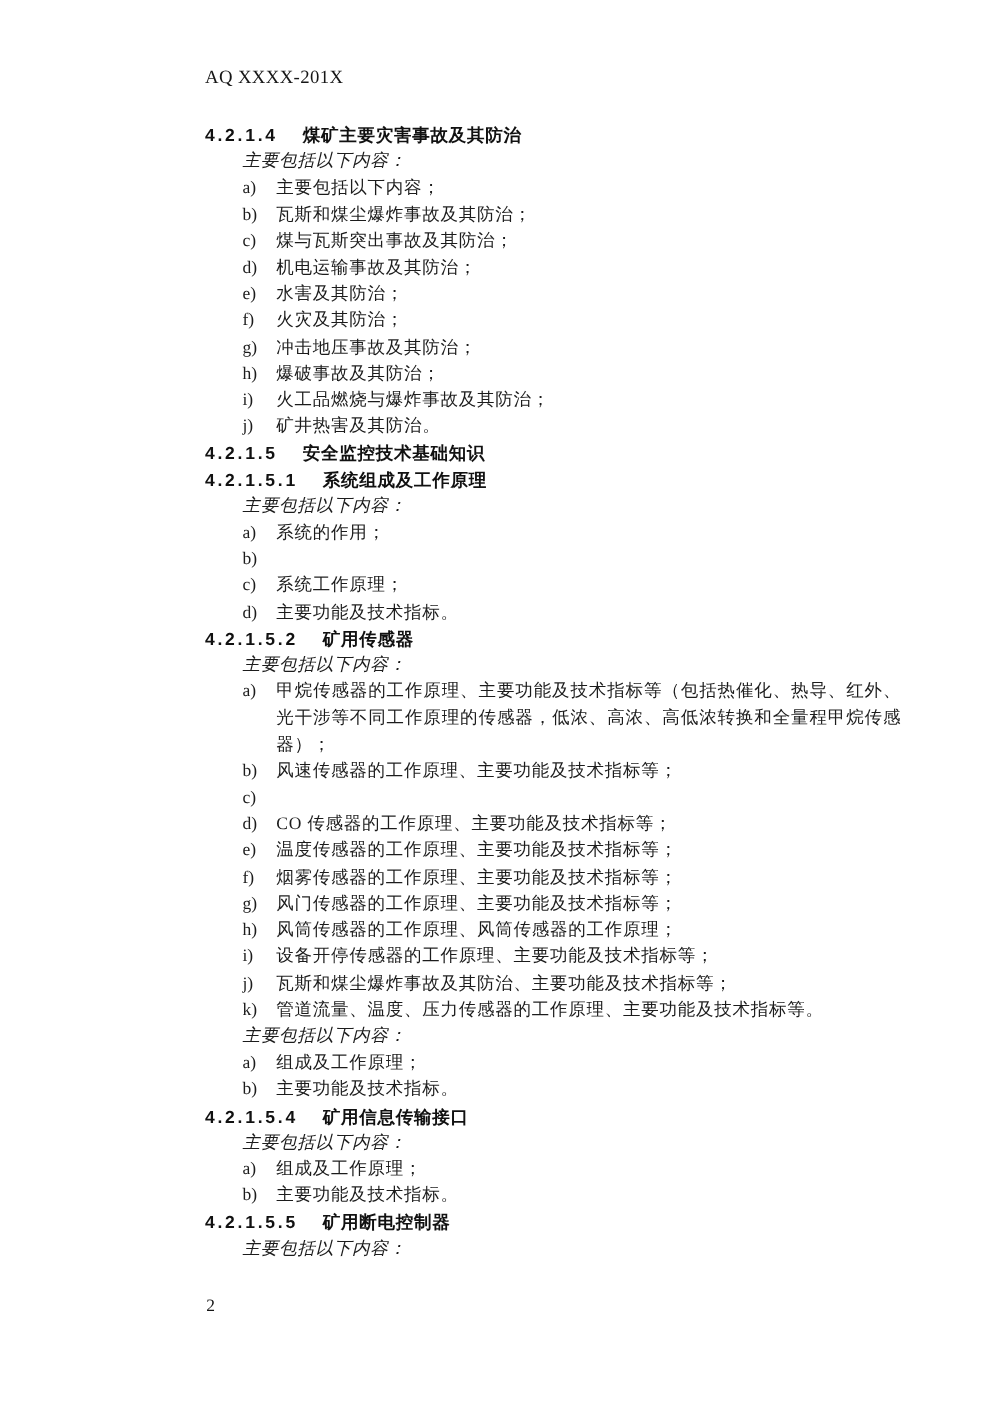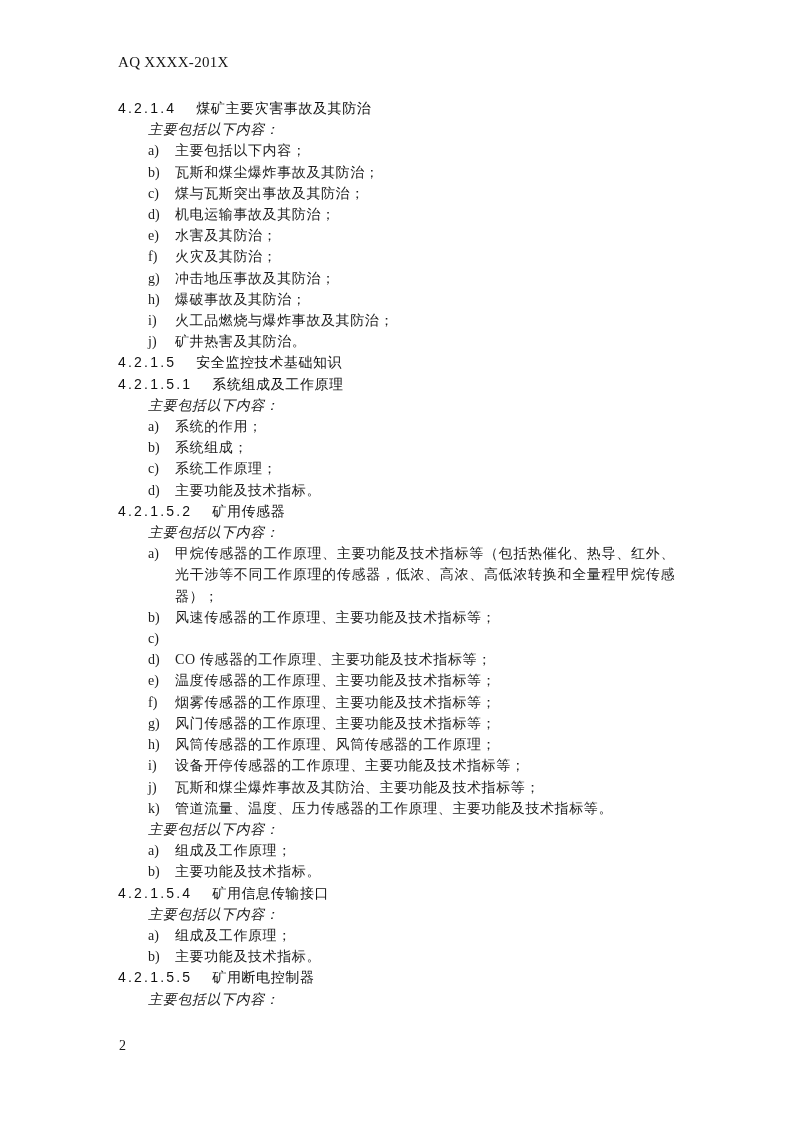--- a/index.html
+++ b/index.html
@@ -12,20 +12,21 @@
     height: 1122px;
     position: relative;
     font-family: "Liberation Serif", serif;
     color: #1c1c1c;
     overflow: hidden;
   }
   .page {
     position: absolute;
     inset: 0;
     background: #ffffff;
+    margin-left: 46px;
   }
   .doc-header {
     position: absolute;
     left: 118px;
     top: 52px;
     font-size: 15px;
     line-height: 20px;
     letter-spacing: 0.3px;
     color: #161616;
     white-space: nowrap;
@@ -35,21 +36,21 @@
     left: 118px;
     top: 98px;
     width: 557px;
   }
   .content > div {
     line-height: 21.2px;
     font-size: 14px;
   }
   .heading {
     font-family: "Liberation Sans", sans-serif;
-    font-weight: normal;
+    font-weight: bold;
     font-size: 14.6px;
     color: #111111;
     white-space: nowrap;
   }
   .heading .num {
     letter-spacing: 2.2px;
     margin-right: 20px;
   }
   .heading .title {
     letter-spacing: 0.6px;
@@ -134,21 +135,20 @@
       </div>
       <div class="heading"><span class="num">4.2.1.5</span><span class="title">安全监控技术基础知识</span></div>
       <div class="heading"><span class="num">4.2.1.5.1</span><span class="title">系统组成及工作原理</span></div>
       <div class="intro">主要包括以下内容：</div>
       <div class="item">
         <span class="label">a)</span>
         <span class="text">系统的作用；</span>
       </div>
       <div class="item">
         <span class="label">b)</span>
-        <span class="text">系统组成；</span>
       </div>
       <div class="item">
         <span class="label">c)</span>
         <span class="text">系统工作原理；</span>
       </div>
       <div class="item">
         <span class="label">d)</span>
         <span class="text">主要功能及技术指标。</span>
       </div>
       <div class="heading"><span class="num">4.2.1.5.2</span><span class="title">矿用传感器</span></div>

